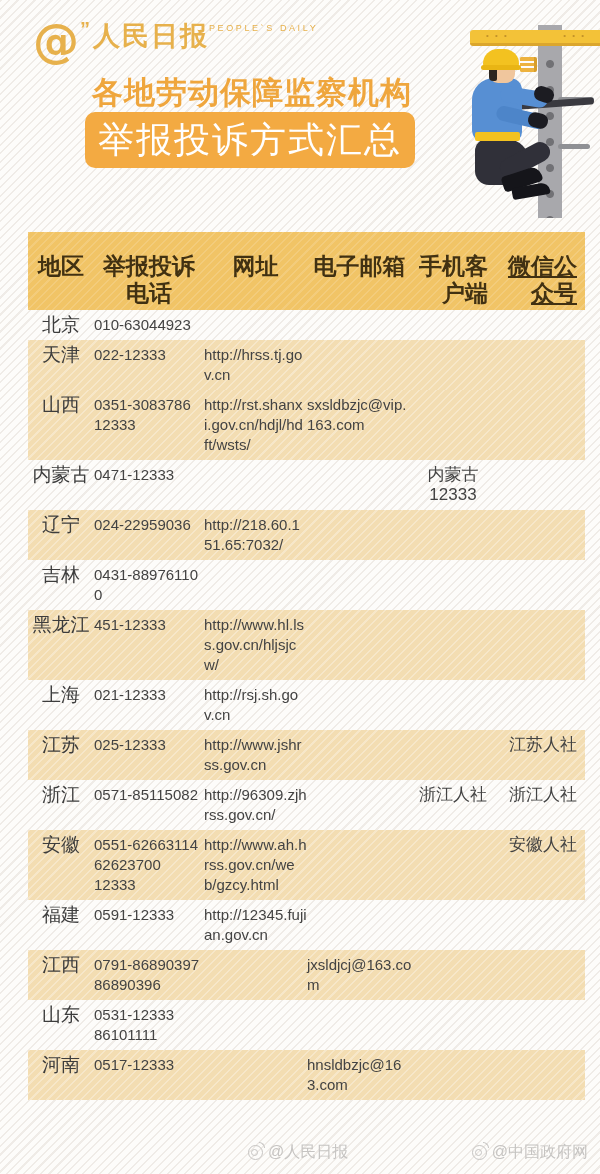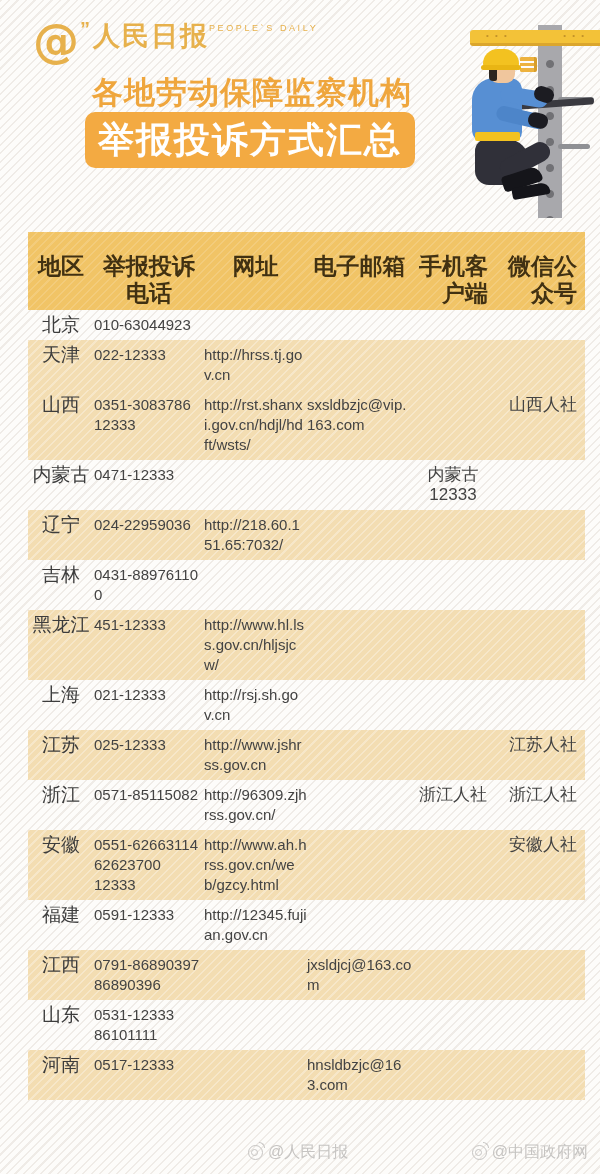--- a/index.html
+++ b/index.html
@@ -13,21 +13,21 @@
   .logo-at { font-size:46px; font-weight:bold; line-height:0.95; font-family:"DejaVu Sans",sans-serif; }
   .logo-quote { font-size:20px; font-weight:bold; margin:-2px 2px 0 1px; letter-spacing:1px; }
   .logo-stack { display:flex; flex-direction:row; margin-top:2px; }
   .logo-cn { font-size:27px; font-weight:bold; letter-spacing:2px; line-height:1.1; }
   .logo-en { font-size:9px; letter-spacing:2.6px; margin-top:1px; }
   
   .title { position:absolute; left:92px; top:72px; width:320px; text-align:center;
     font-size:31px; font-weight:bold; color:#efa63d; letter-spacing:1px; white-space:nowrap; }
   .title-box { position:absolute; left:85px; top:112px; width:330px; height:56px; background:#f3aa42;
     border-radius:10px; display:flex; align-items:center; justify-content:center;
-    color:#ffffff; font-size:36px; font-weight:bold; letter-spacing:2px; }
+    color:#ffffff; font-size:36px; font-weight:normal; letter-spacing:2px; }
   
   .illus { position:absolute; left:440px; top:10px; width:160px; height:212px; }
   .illus > div { position:absolute; }
   .pole { left:98px; top:15px; width:24px; height:193px; background:#a8a8ac; z-index:1;
     background-image: radial-gradient(circle 3.5px at 12px 13px, #717175 3.5px, transparent 4.5px);
     background-size: 24px 26px; background-repeat: repeat-y; }
   .beam { left:30px; top:20px; width:130px; height:16px; background:#f3c238; border-radius:3px 0 0 3px;
     border-bottom:3px solid #dba62d; z-index:2; }
   .beam::before, .beam::after { content:"• • •"; position:absolute; top:1px; font-size:8px; color:#c2922a; letter-spacing:2px; }
   .beam::before { left:16px; } .beam::after { right:14px; }
@@ -51,21 +51,21 @@
   .boot1 { left:62px; top:161px; width:40px; height:16px; background:#15151a; border-radius:4px 10px 4px 4px; transform:rotate(-18deg); z-index:5; }
   .boot2 { left:72px; top:175px; width:38px; height:12px; background:#15151a; border-radius:4px 10px 4px 4px; transform:rotate(-10deg); z-index:5; }
   
   .table { position:absolute; left:28px; top:232px; width:557px; }
   .thead { display:flex; height:78px; padding-top:21px; color:#413112; font-weight:bold;
     font-size:23px; line-height:27px; text-align:center;
     background: repeating-linear-gradient(135deg, rgba(255,255,255,.14) 0 1.5px, transparent 1.5px 6px), #f1c466; }
   .hcell { flex:0 0 auto; }
   .hc-region { width:66px; } .hc-phone { width:110px; } .hc-website { width:103px; }
   .hc-email { width:105px; } .hc-app { width:82px; text-align:right; padding-right:6px; }
-  .hc-wechat { width:91px; text-align:right; padding-right:8px; }
+  .hc-wechat { width:91px; text-align:right; padding-right:8px;text-decoration:underline; }
   .trow { display:flex; padding:5px 0; }
   .trow.tan { background: repeating-linear-gradient(135deg, rgba(255,255,255,.30) 0 1.5px, transparent 1.5px 6px), #f3ddb2; }
   .cell { flex:0 0 auto; color:#434343; font-size:15px; line-height:20px; word-break:break-all; }
   .c-region { width:66px; text-align:center; font-size:19px; color:#3d3d3d; word-break:keep-all; white-space:nowrap; }
   .c-phone { width:110px; white-space:pre-line; }
   .c-website { width:103px; }
   .c-email { width:105px; }
   .c-app { width:82px; text-align:center; white-space:pre-line; font-size:17px; }
   .c-wechat { width:91px; text-align:right; padding-right:8px; font-size:17px; }
   
@@ -147,21 +147,20 @@
   </div>
 
 
   <div class="trow tan">
     <div class="cell c-region">山西</div>
     <div class="cell c-phone">0351-3083786
 12333</div>
     <div class="cell c-website">http://rst.shanxi.gov.cn/hdjl/hdft/wsts/</div>
     <div class="cell c-email">sxsldbzjc@vip.163.com</div>
     <div class="cell c-app"></div>
-    <div class="cell c-wechat">山西人社</div>
   </div>
 
   <div class="trow plain">
     <div class="cell c-region">内蒙古</div>
     <div class="cell c-phone">0471-12333</div>
     <div class="cell c-website"></div>
     <div class="cell c-email"></div>
     <div class="cell c-app">内蒙古
 12333</div>
     <div class="cell c-wechat"></div>

